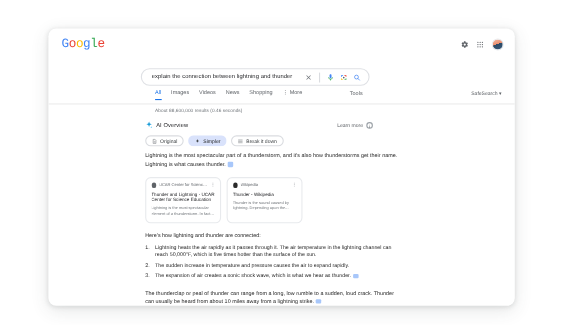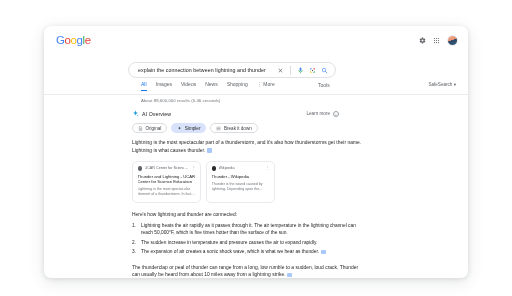--- a/index.html
+++ b/index.html
@@ -27,21 +27,21 @@
   }
 
   
   .hdr {
     position: relative;
     height: 26px;
     padding: 6px 8px 0 8px;
   }
   .g-logo {
     position: absolute; left: 12px; top: 9px;
-    font-family: Liberation Sans, sans-serif;
+    font-family: Liberation Mono, monospace;
     font-size: 11.5px; letter-spacing: -0.4px;
     font-weight: 400; line-height: 1;
     white-space: nowrap;
   }
   .g-logo span { display: inline-block; }
   .gb { color: #4285F4; } .gr { color: #EA4335; }
   .gy { color: #FBBC05; } .gg { color: #34A853; }
 
   .searchbar {
     position: absolute; left: 84px; top: 36px;

